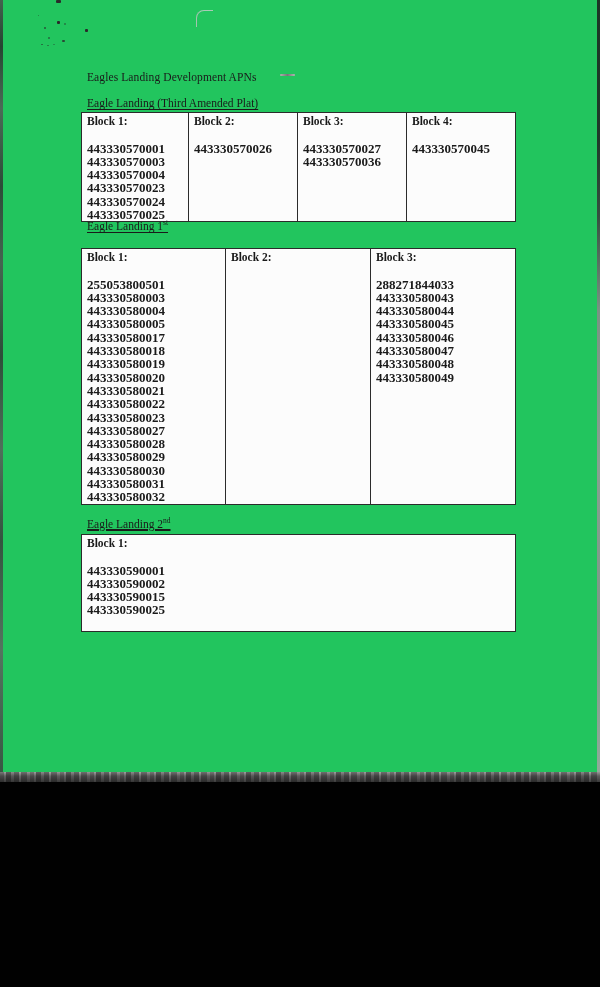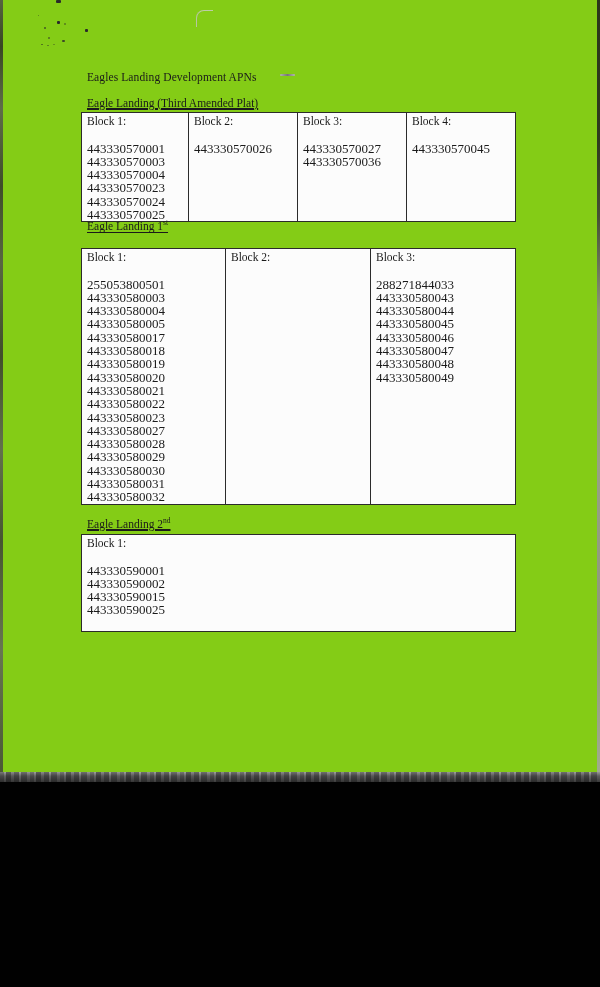--- a/index.html
+++ b/index.html
@@ -13,21 +13,21 @@
     height: 987px;
     background: #000;
     overflow: hidden;
     font-family: "Liberation Serif", "DejaVu Serif", serif;
   }
   .page {
     position: absolute;
     left: 0; top: 0;
     width: 600px;
     height: 774px;
-    background: #84cc16;
+    background: #22c55e;
   }
   
   .edge-streak-left {
     position: absolute;
     left: 0; top: 0;
     width: 3px; height: 774px;
     background: linear-gradient(180deg,
       #4a4a4a 0%, #262626 6%, #555 14%, #2e2e2e 24%, #4d4d4d 34%,
       #303030 46%, #5a5a5a 58%, #383838 70%, #606060 84%, #3c3c3c 100%);
     opacity: 0.8;
@@ -105,20 +105,21 @@
   }
   .apn-table {
     position: absolute;
     left: 81px;
     width: 435px;
     display: flex;
     align-items: stretch;
     border: 1px solid #2b2b2b;
     box-sizing: border-box;
     background: #fcfcfc;
+    font-weight: bold;
   }
   .block-cell {
     box-sizing: border-box;
     border-right: 1px solid #2b2b2b;
     padding: 2px 3px 0 5px;
     overflow: hidden;
   }
   .block-cell:last-child { border-right: none; }
   .block-header {
     font-size: 11.5px;
@@ -148,21 +149,21 @@
     <div class="speck" style="left:41px;top:44px;width:2px;height:1px;opacity:.6;"></div>
     <div class="speck" style="left:47px;top:45px;width:2px;height:1px;opacity:.5;"></div>
     <div class="speck" style="left:53px;top:44px;width:2px;height:1px;opacity:.4;"></div>
     <div class="speck" style="left:38px;top:15px;width:1px;height:1px;opacity:.5;"></div>
     <div class="speck" style="left:56px;top:0;width:5px;height:3px;"></div>
     <div class="curve-artifact"></div>
     <div class="dash-mark"></div>
 
     <div class="doc-title">Eagles Landing Development APNs</div>
 
-    <div class="section-label" style="top:96px;text-decoration:underline;">
+    <div class="section-label" style="top:96px;">
       <span class="underline"><span>Eagle Landing (Third Amended Plat)</span><sup></sup></span>
     </div>
     <div class="apn-table" style="top:112px;height:110px;">
       <div class="block-cell" style="flex:0 0 107px;">
         <div class="block-header">Block 1:</div>
         <div class="apn-list">
             <div class="apn-line">443330570001</div>
             <div class="apn-line">443330570003</div>
             <div class="apn-line">443330570004</div>
             <div class="apn-line">443330570023</div>

